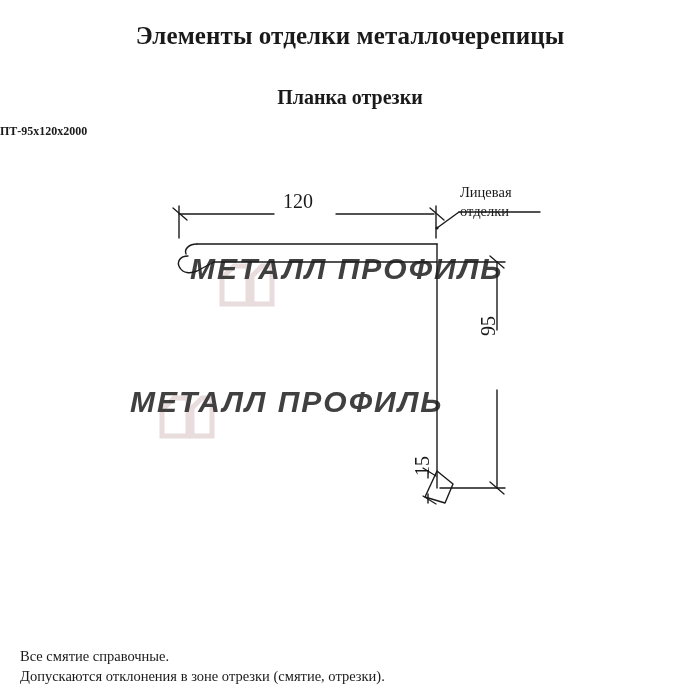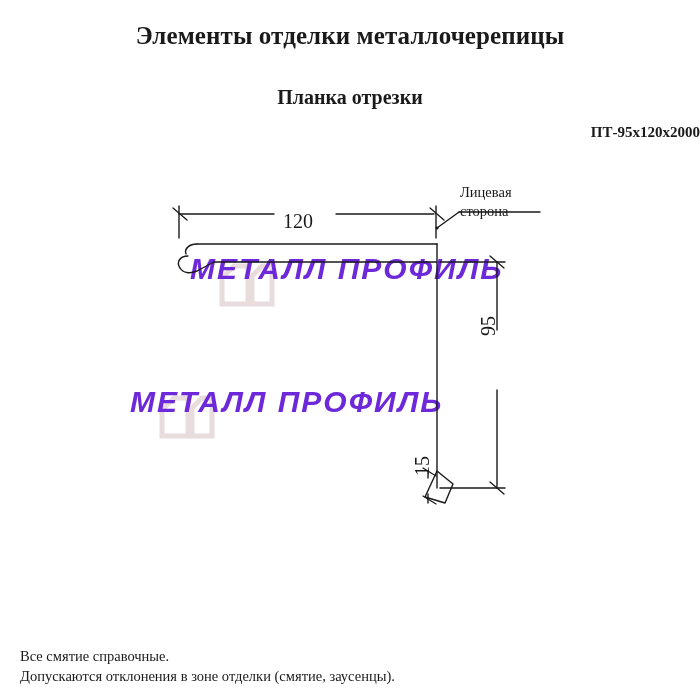--- a/index.html
+++ b/index.html
@@ -37,36 +37,36 @@
     width: 700px;
     text-align: center;
     font-size: 20px;
     font-weight: bold;
   }
   .code {
     position: absolute;
     top: 124px;
     left: 0;
     width: 700px;
-    text-align: right;
-    font-size: 15px;
+    text-align: left;
+    font-size: 12px;
     font-weight: bold;
   }
   .drawing {
     position: absolute;
     top: 0;
     left: 0;
     width: 700px;
     height: 700px;
   }
   .watermark {
     position: absolute;
     pointer-events: none;
     user-select: none;
-    color: #6d28d9;
+    color: #404040;
     font-family: "Liberation Sans", sans-serif;
     font-weight: bold;
     font-style: italic;
     white-space: nowrap;
   }
   .wm1 {
     top: 252px;
     left: 190px;
     font-size: 30px;
     letter-spacing: 2px;
@@ -97,21 +97,20 @@
     font-size: 14.5px;
     line-height: 19px;
     font-family: "Liberation Serif", serif;
   }
   .dim-120 {
     position: absolute;
     left: 283px;
     top: 190px;
     font-size: 20px;
     font-family: "Liberation Serif", serif;
-    margin-top: 20px;
   }
   .dim-95 {
     position: absolute;
     left: 477px;
     top: 336px;
     font-size: 20px;
     font-family: "Liberation Serif", serif;
     transform: rotate(-90deg);
     transform-origin: left top;
   }
@@ -186,21 +185,21 @@
       <path d="M459 212 L540 212"></path>
     </g>
   </svg>
 
   <div class="dim-120">120</div>
   <div class="dim-95">95</div>
   <div class="dim-15">15</div>
 
   <div class="label-face">
     <div>Лицевая</div>
-    <div>сторона</div>
+    <div>отделки</div>
   </div>
 
   <div class="footer">
     <div>Все смятие справочные.</div>
-    <div>Допускаются отклонения в зоне отделки (смятие, заусенцы).</div>
+    <div>Допускаются отклонения в зоне отрезки (смятие, отрезки).</div>
   </div>
 
 </div>
 
 </body></html>

